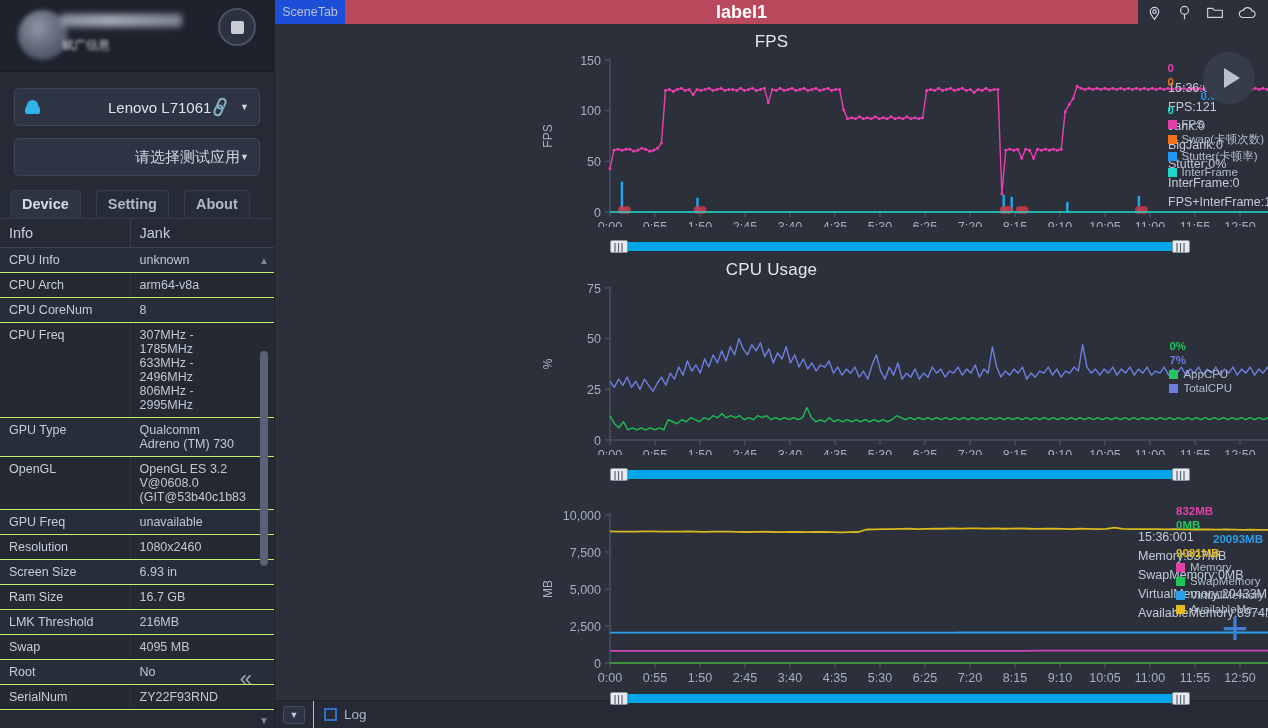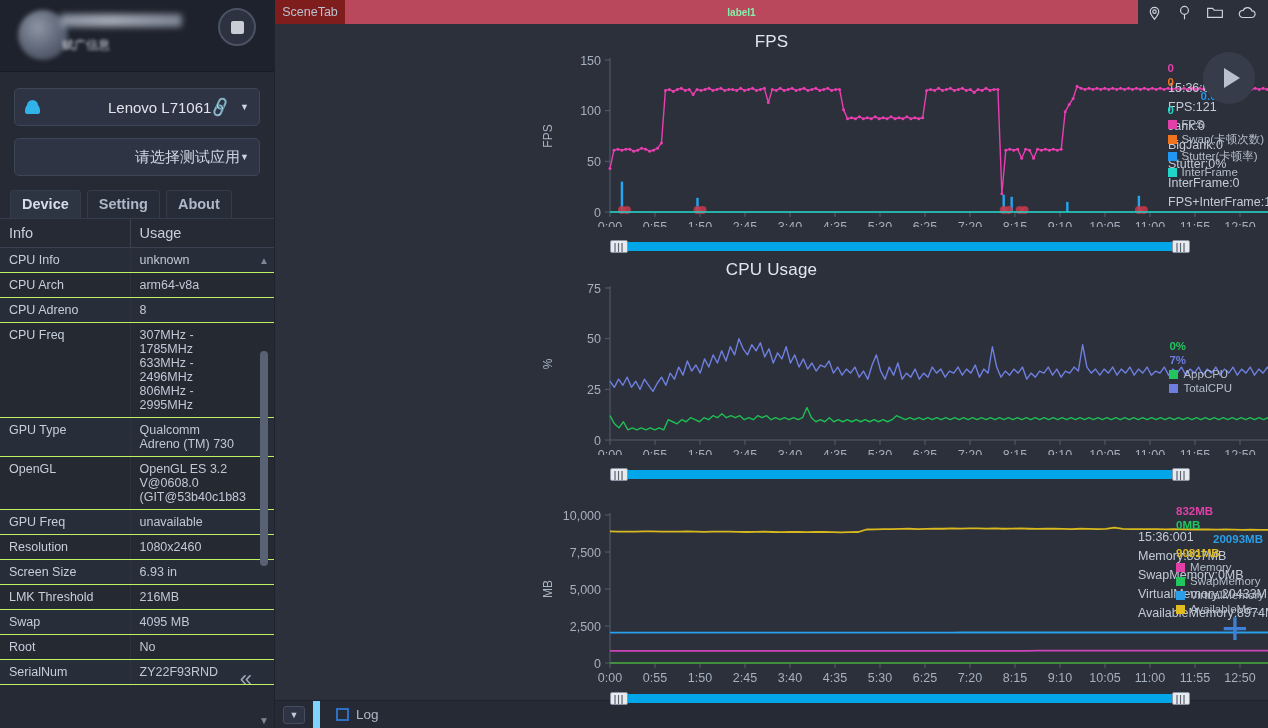--- a/index.html
+++ b/index.html
@@ -65,21 +65,21 @@
   }
   .selector .droid:after {
     content:""; position:absolute; left:2px; top:0px; width:11px; height:6px;
     border-radius: 6px 6px 0 0; background:#2fb3e8;
   }
   .selector .label-txt { flex: 1; white-space: nowrap; overflow: hidden; }
   .selector .link-icon { color: #3a86d8; font-size: 15px; margin-right: 10px; transform: rotate(-20deg); }
   .selector .caret { color: #cfd5df; font-size: 9px; }
   #app-selector { margin-top: 12px; color: #cfd6e1; }
 
-  #tabs { display: flex; margin: 14px 0 0 10px; gap: 6px; }
+  #tabs { display: flex; margin: 14px 0 0 10px; gap: 15px; }
   .tab {
     padding: 5px 11px 6px 11px; font-size: 14.5px; font-weight: bold;
     color: #aeb8c9; background: #262c38; border: 1px solid #343c4b;
     border-bottom: none; border-radius: 4px 4px 0 0;
   }
   .tab.active { color: #d8dee9; background: #2d3442; }
 
   #info-table-wrap { flex: 1; overflow: hidden; position: relative; border-top: 1px solid #343c4b; }
   table { width: 100%; border-collapse: collapse; }
   th {
@@ -109,26 +109,26 @@
   #tbl-arrow-down { bottom: 2px; }
   #collapse-handle {
     position: absolute; right: 22px; bottom: 36px; color: #9aa5b6; font-size: 22px;
   }
 
   
   #main { flex: 1; height: 728px; position: relative; background: #2b303b; display: flex; flex-direction: column; }
 
   #topbar { height: 24px; display: flex; align-items: stretch; background: #2b303b; }
   #scene-tab {
-    width: 70px; background: #7f1d1d; color: #b9c2d0; font-size: 12.5px;
+    width: 70px; background: #1d4ed8; color: #b9c2d0; font-size: 12.5px;
     display: flex; align-items: center; justify-content: center;
   }
   #label-bar {
-    flex: 1; background: #b9485c; color: #86efac;
-    font-size: 10px; font-weight: bold;
+    flex: 1; background: #b9485c; color: #ffffff;
+    font-size: 18px; font-weight: bold;
     display: flex; align-items: center; justify-content: center;
   }
   #top-icons { width: 130px; display: flex; align-items: center; justify-content: flex-end; gap: 13px; padding-right: 11px; }
   #top-icons svg { stroke: #ccd3de; fill: none; stroke-width: 1.4; }
 
   #charts { flex: 1; position: relative; }
   .chart-block { position: absolute; left: 0; right: 0; }
   #chart-fps { top: 0; height: 225px; }
   #chart-cpu { top: 228px; height: 225px; }
   #chart-mem { top: 455px; height: 220px; }
@@ -179,21 +179,21 @@
 
   #bottombar {
     height: 28px; background: #252a35; border-top: 1px solid #1d222c;
     display: flex; align-items: center; gap: 0;
   }
   #bottom-caret {
     width: 22px; height: 18px; margin: 0 8px; background: #2e3444;
     border: 1px solid #454e60; border-radius: 3px;
     display:flex; align-items:center; justify-content:center; color:#c3cbd8; font-size:9px;
   }
-  #log-group { display:flex; align-items:center; gap:7px; padding-left: 16px; border-left: 7px solid #7dd3fc; height: 100%; text-align: center; }
+  #log-group { display:flex; align-items:center; gap:7px; padding-left: 10px; border-left: 1px solid #7dd3fc; height: 100%; text-align: center; }
   #log-checkbox { width: 13px; height: 13px; border: 2px solid #2f6fc4; background: transparent; }
   #log-label { color: #aeb7c5; font-size: 13.5px; }
 </style>
 </head>
 <body>
 
 <div id="left-panel">
 
   <div id="profile-bar">
     <div id="avatar"></div>
@@ -220,34 +220,34 @@
     <div class="tab active">Device</div>
     <div class="tab">Setting</div>
     <div class="tab">About</div>
   </div>
 
   <div id="info-table-wrap">
     <table>
       <thead>
         <tr>
           <th class="col-info">Info</th>
-          <th>Usage</th>
+          <th>Jank</th>
         </tr>
       </thead>
       <tbody id="info-tbody">
           <tr>
             <td class="k">CPU Info</td>
             <td class="v">unknown</td>
           </tr>
           <tr>
             <td class="k">CPU Arch</td>
             <td class="v">arm64-v8a</td>
           </tr>
           <tr>
-            <td class="k">CPU Adreno</td>
+            <td class="k">CPU CoreNum</td>
             <td class="v">8</td>
           </tr>
           <tr>
             <td class="k">CPU Freq</td>
             <td class="v">307MHz -
 1785MHz
 633MHz -
 2496MHz
 806MHz -
 2995MHz</td>
@@ -267,20 +267,24 @@
             <td class="k">GPU Freq</td>
             <td class="v">unavailable</td>
           </tr>
           <tr>
             <td class="k">Resolution</td>
             <td class="v">1080x2460</td>
           </tr>
           <tr>
             <td class="k">Screen Size</td>
             <td class="v">6.93 in</td>
+          </tr>
+          <tr>
+            <td class="k">Ram Size</td>
+            <td class="v">16.7 GB</td>
           </tr>
           <tr>
             <td class="k">LMK Threshold</td>
             <td class="v">216MB</td>
           </tr>
           <tr>
             <td class="k">Swap</td>
             <td class="v">4095 MB</td>
           </tr>
           <tr>

